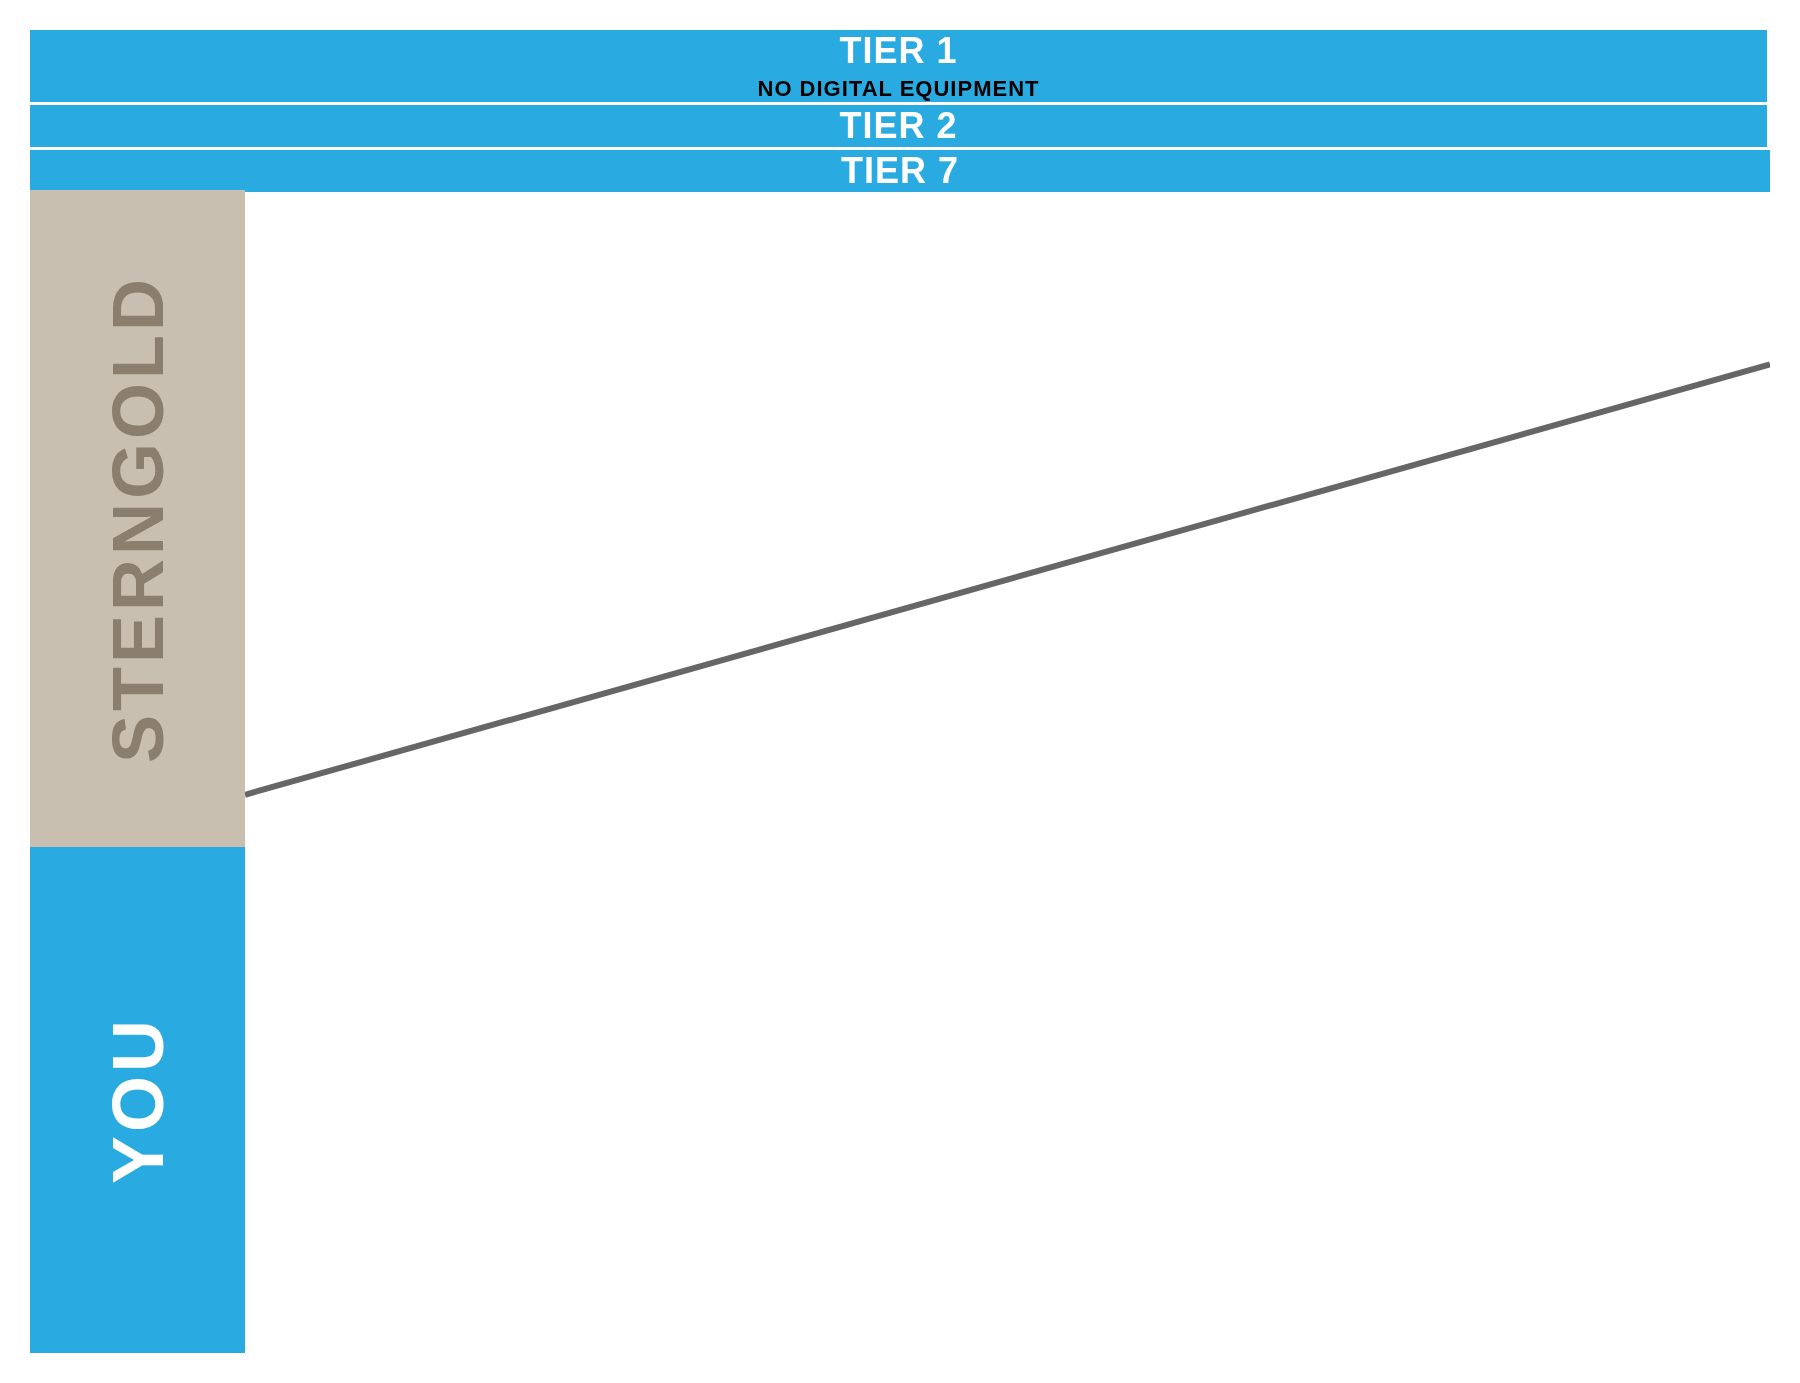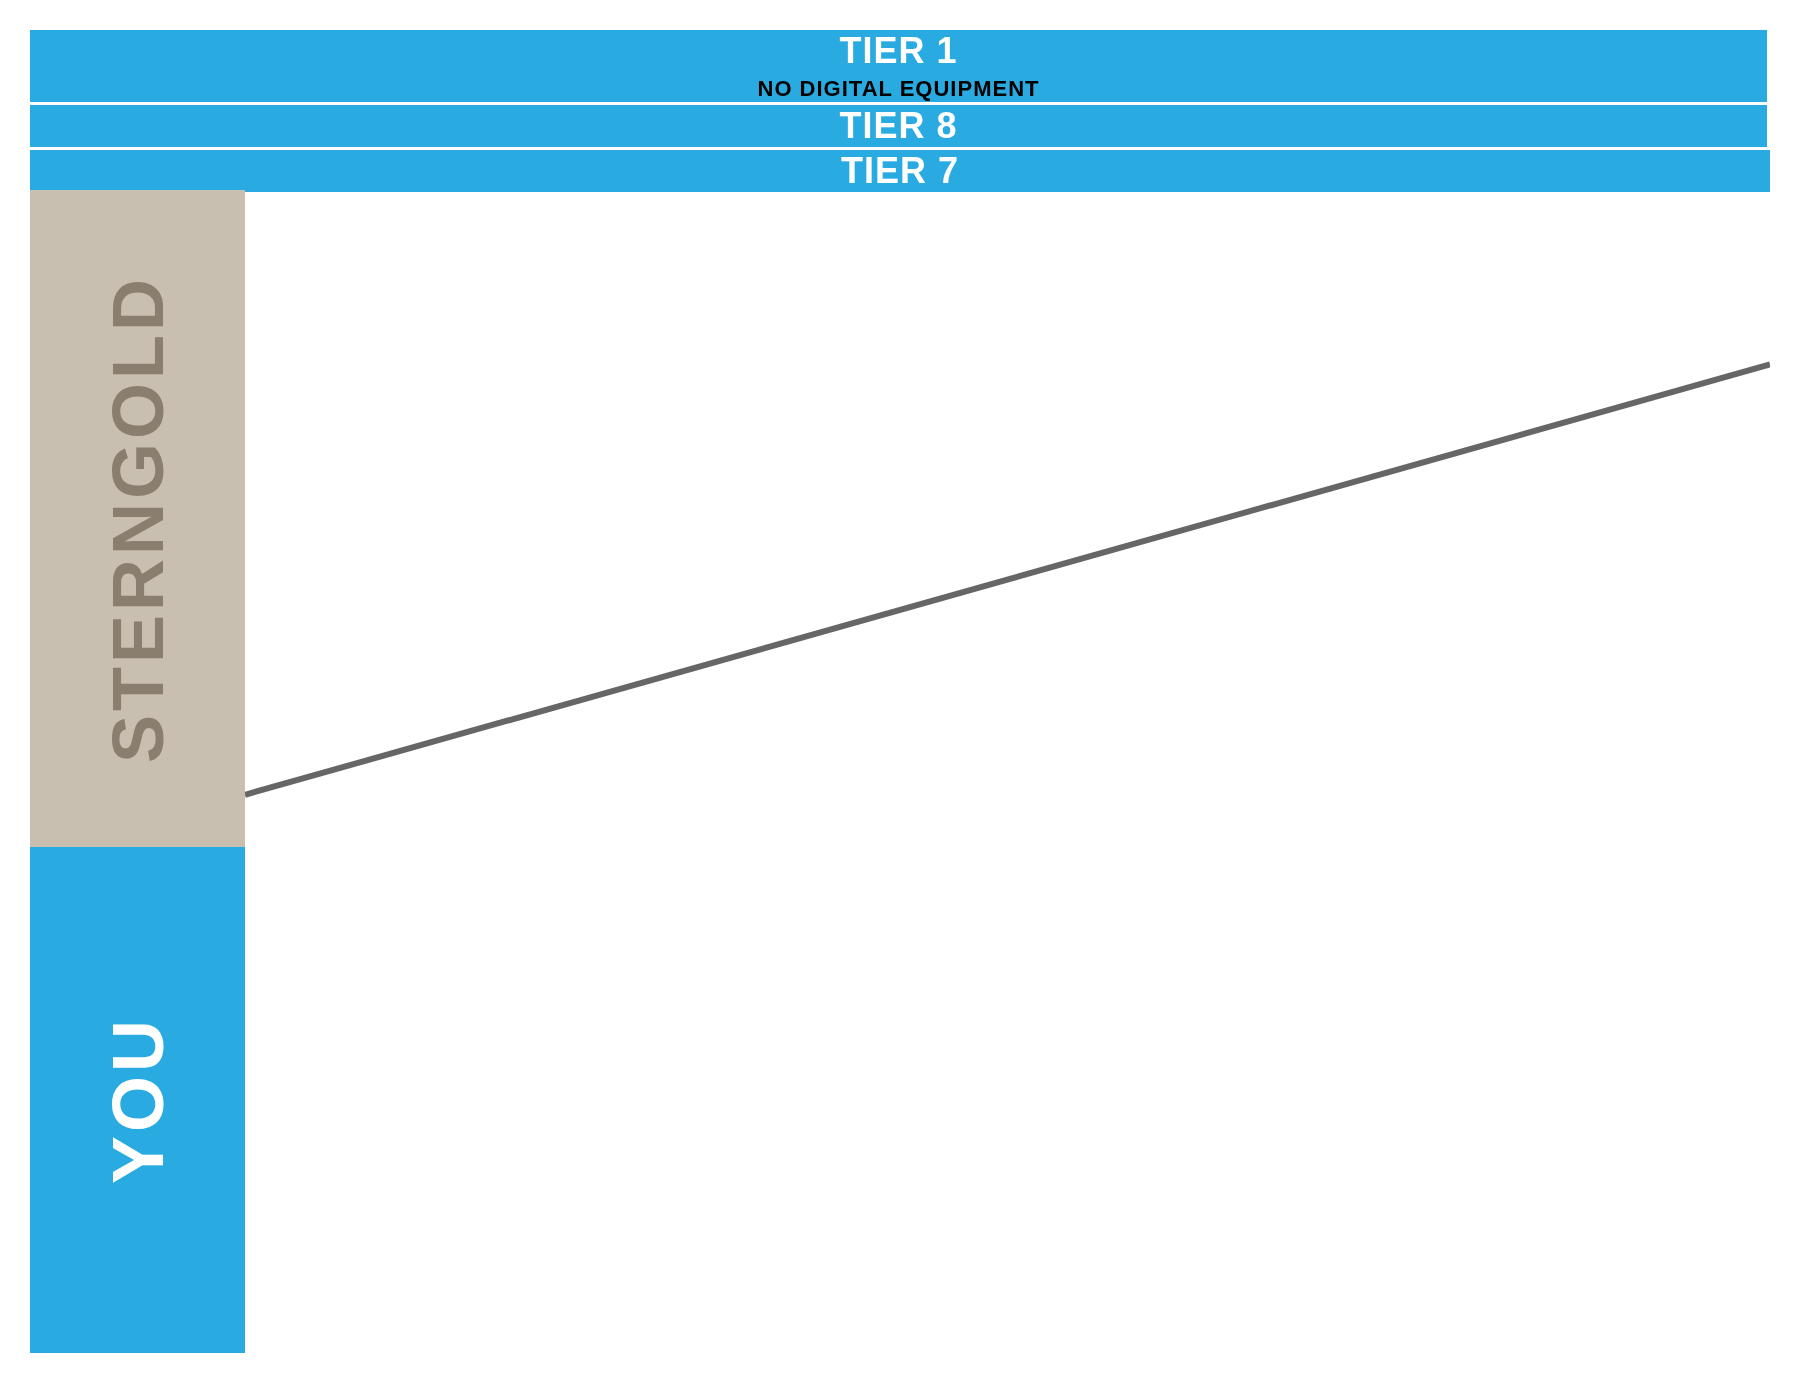--- a/index.html
+++ b/index.html
@@ -158,21 +158,21 @@
 
   <div class="header-row">
     <div class="header-label-cell"></div>
 
     <div class="header-tier">
       <span class="tier-title">TIER 1</span>
       <span class="tier-subtitle">NO DIGITAL EQUIPMENT</span>
     </div>
 
     <div class="header-tier">
-      <span class="tier-title">TIER 8</span>
+      <span class="tier-title">TIER 2</span>
     </div>
 
 
     <div class="header-tier">
       <span class="tier-title">TIER 7</span>
     </div>
   </div>
 
   <div class="content-row">
 

